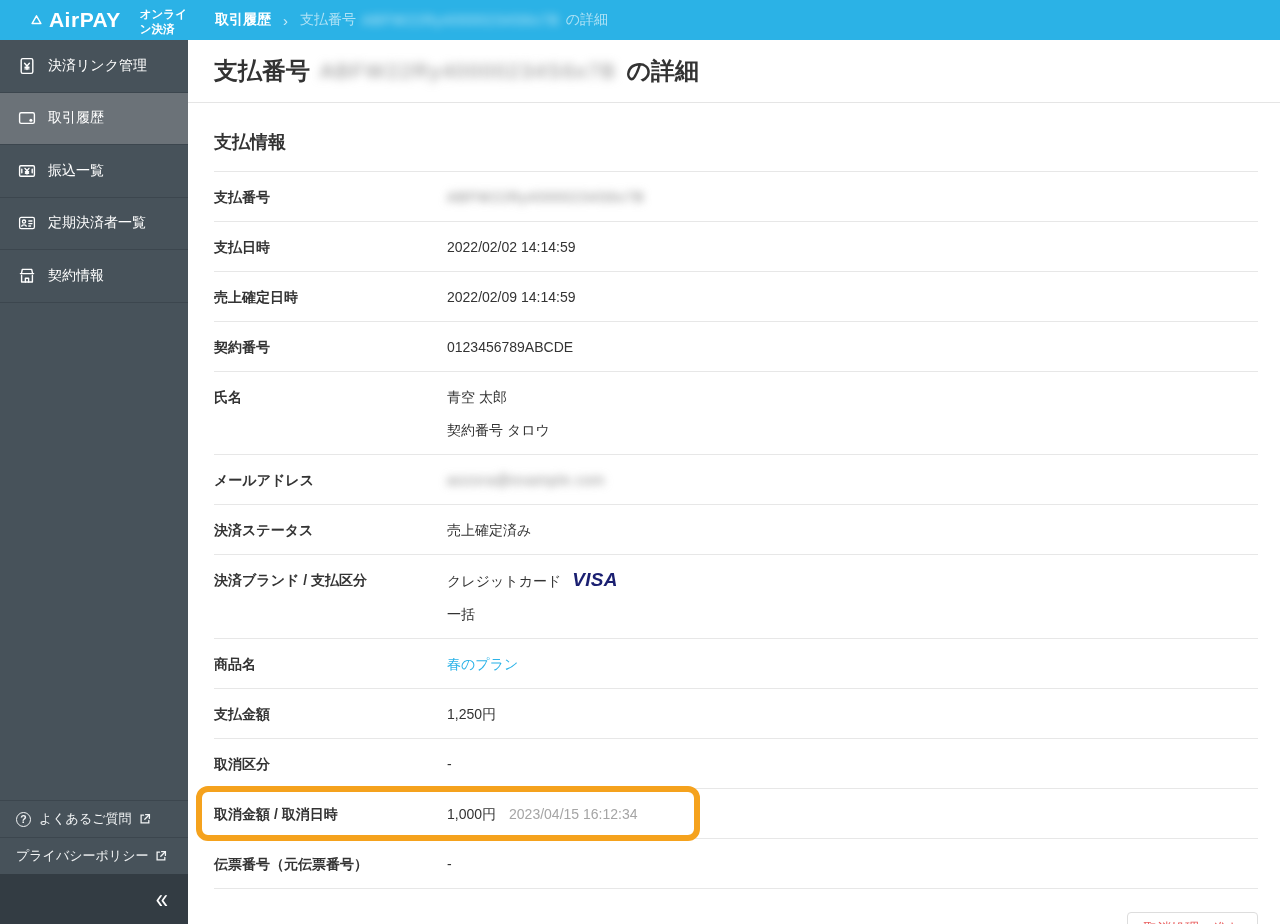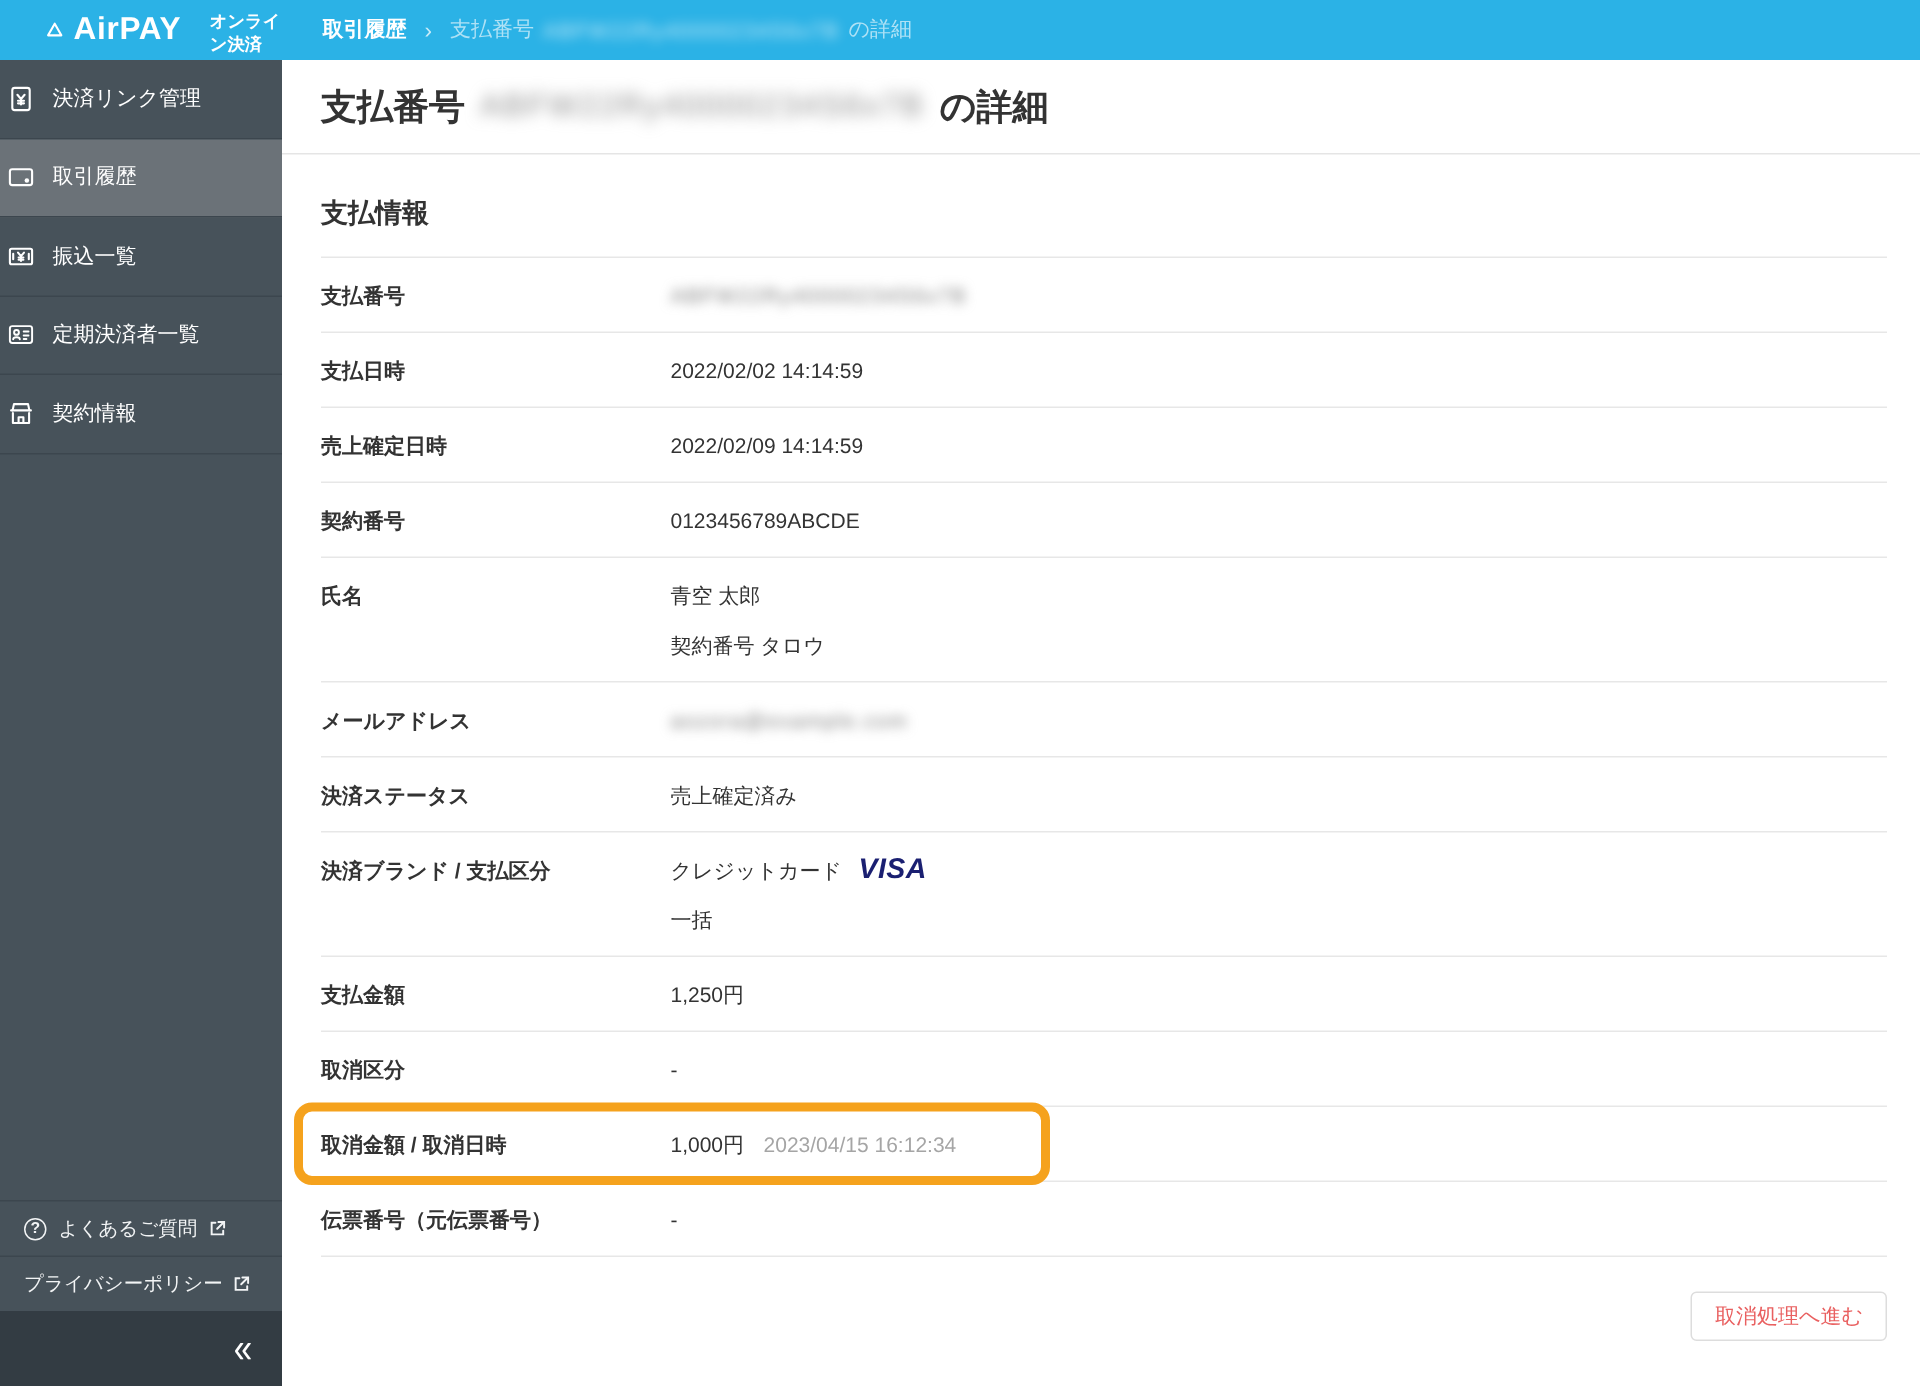--- a/index.html
+++ b/index.html
@@ -15,21 +15,21 @@
   .logo-sub { color:#fff; font-size:11.5px; font-weight:bold; margin-left:19px; padding-top:4px; }
   .breadcrumb { display:flex; align-items:center; margin-left:27px; font-size:14px; }
   .bc-parent { color:#fff; font-weight:bold; cursor:pointer; }
   .bc-sep { color:rgba(255,255,255,0.75); margin:0 12px; font-size:15px; }
   .bc-current { color:rgba(255,255,255,0.62); }
   .bc-redact { color:rgba(255,255,255,0.72); filter:blur(4px); margin:0 6px; letter-spacing:1px; }
 
   
   .sidebar { position:fixed; top:40px; left:0; width:188px; height:884px;
     background:#47525a; display:flex; flex-direction:column; z-index:20; }
-  .side-item { height:52.5px; display:flex; align-items:center; padding-left:4px;
+  .side-item { height:52.5px; display:flex; align-items:center; padding-left:17px;
     border-bottom:1px solid #3c464e; color:#fff; font-size:14px; cursor:pointer; }
   .side-item.active { background:#6b7278; }
   .side-icon { width:20px; height:20px; margin-right:11px; display:inline-flex; }
   .side-icon svg { width:20px; height:20px; }
   .side-spacer { flex:1; }
   .side-foot { border-top:1px solid #3c464e; height:37px; display:flex; align-items:center;
     padding-left:16px; color:#f2f4f5; font-size:13px; cursor:pointer; }
   .q-icon { width:15px; height:15px; border:1.2px solid #f2f4f5; border-radius:50%;
     font-size:10.5px; display:inline-flex; align-items:center; justify-content:center;
     margin-right:8px; font-weight:bold; }
@@ -208,20 +208,24 @@
           <div class="row-value"><span>売上確定済み</span></div>
         </div>
         <div class="info-row">
           <div class="row-label">決済ブランド / 支払区分</div>
           <div class="row-value">
             <div><span>クレジットカード</span><span class="visa">VISA</span></div>
             <div class="second-line">一括</div>
           </div>
         </div>
         <div class="info-row">
+          <div class="row-label">商品名</div>
+          <div class="row-value"><a class="link">春のプラン</a></div>
+        </div>
+        <div class="info-row">
           <div class="row-label">支払金額</div>
           <div class="row-value"><span>1,250円</span></div>
         </div>
         <div class="info-row">
           <div class="row-label">取消区分</div>
           <div class="row-value"><span>-</span></div>
         </div>
         <div class="info-row">
           <div class="row-label">取消金額 / 取消日時</div>
           <div class="row-value"><span>1,000円</span><span class="gray-date">2023/04/15 16:12:34</span></div>

